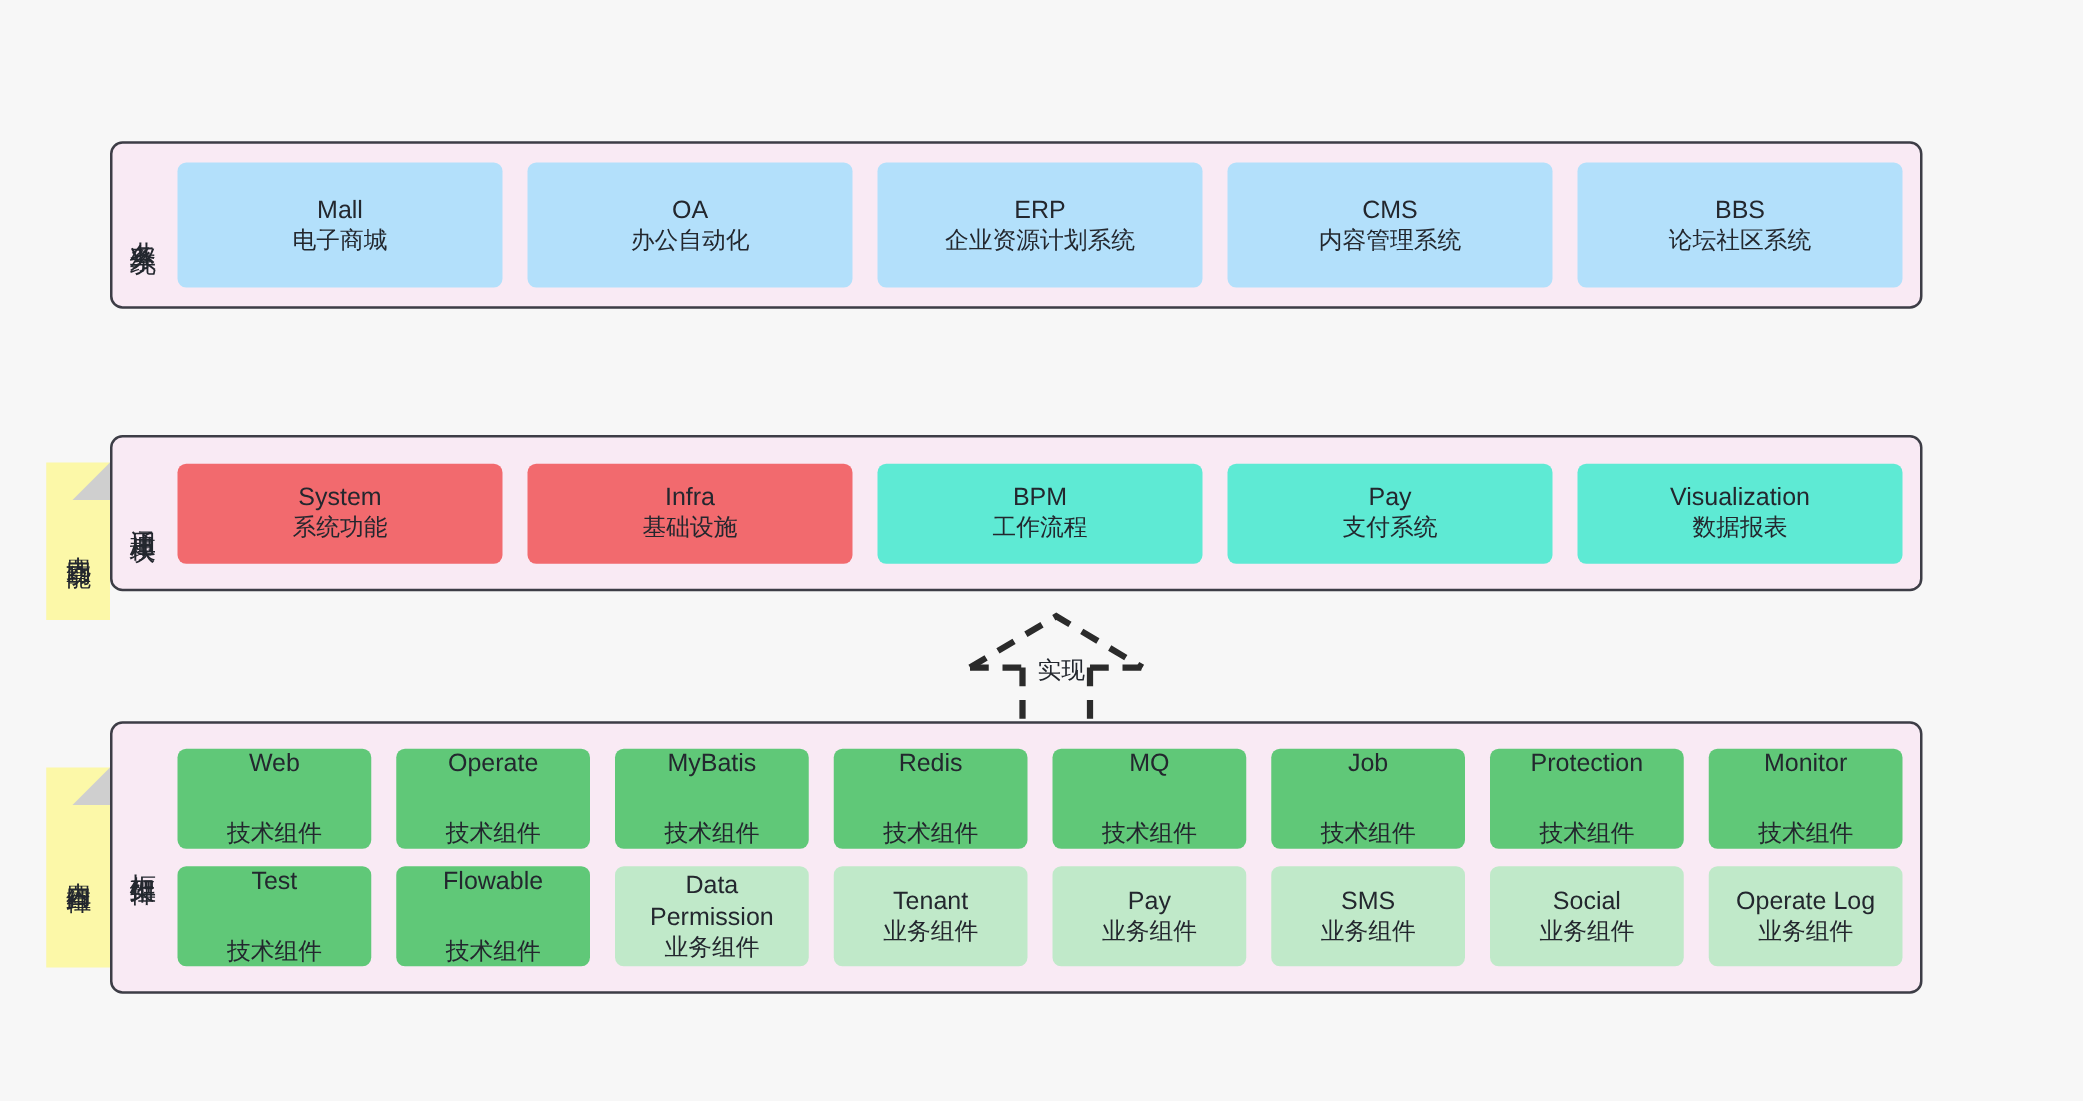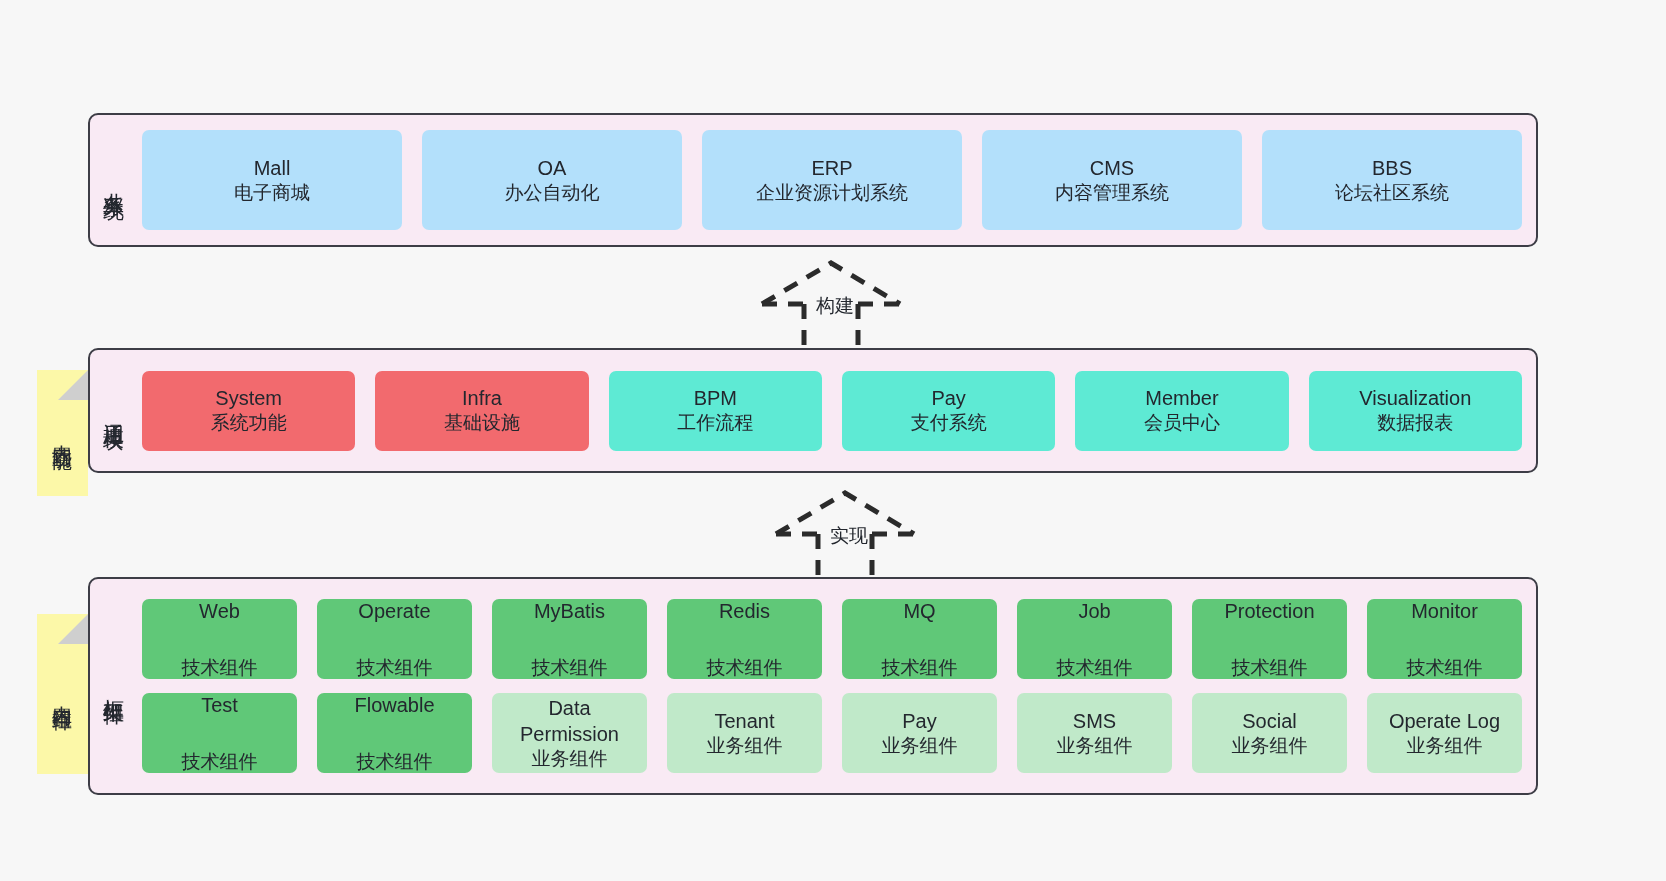--- a/index.html
+++ b/index.html
@@ -164,30 +164,20 @@
         </div>
         <div class="node c-blue h-biz">
           <span class="ntitle">BBS</span>
           <span class="nsub">论坛社区系统</span>
         </div>
 
       </div>
     </div>
   </div>
 
-  <div class="arrow" style="left:758px; top:258px; width:146px; height:90px;">
-    <svg width="146" height="90" viewBox="0 0 146 90" fill="none">
-      <path d="M 4 46 L 73 5 L 142 46" stroke="#2b2b2b" stroke-width="5" stroke-dasharray="15 11" stroke-linecap="butt" fill="none"></path>
-      <path d="M 4 46 L 46 46" stroke="#2b2b2b" stroke-width="5" stroke-dasharray="15 11" fill="none"></path>
-      <path d="M 100 46 L 142 46" stroke="#2b2b2b" stroke-width="5" stroke-dasharray="15 11" fill="none"></path>
-      <path d="M 46 46 L 46 88" stroke="#2b2b2b" stroke-width="5" stroke-dasharray="15 11" fill="none"></path>
-      <path d="M 100 46 L 100 88" stroke="#2b2b2b" stroke-width="5" stroke-dasharray="15 11" fill="none"></path>
-    </svg>
-    <span class="arrow-label" style="left:58px; top:35px;">构建</span>
-  </div>
 
   <div class="sticky" style="left:37px; top:370px; width:51px; height:126px;">
     <span>内置功能</span>
   </div>
 
   <div class="section" id="sec-modules" style="left:88px; top:348px; width:1450px; height:125px;">
     <div class="section-label">通用模块</div>
     <div class="section-body">
       <div class="row">
 
@@ -199,24 +189,20 @@
           <span class="ntitle">Infra</span>
           <span class="nsub">基础设施</span>
         </div>
         <div class="node c-pink h-mod">
           <span class="ntitle">BPM</span>
           <span class="nsub">工作流程</span>
         </div>
         <div class="node c-pink h-mod">
           <span class="ntitle">Pay</span>
           <span class="nsub">支付系统</span>
-        </div>
-        <div class="node c-pink h-mod">
-          <span class="ntitle">Member</span>
-          <span class="nsub">会员中心</span>
         </div>
         <div class="node c-pink h-mod">
           <span class="ntitle">Visualization</span>
           <span class="nsub">数据报表</span>
         </div>
 
       </div>
     </div>
   </div>
 

